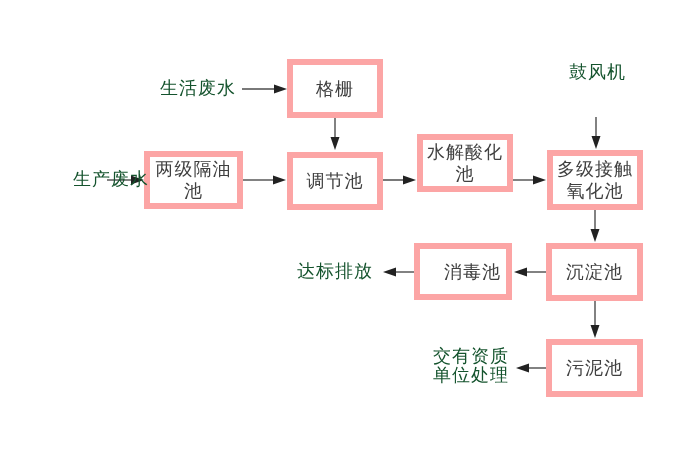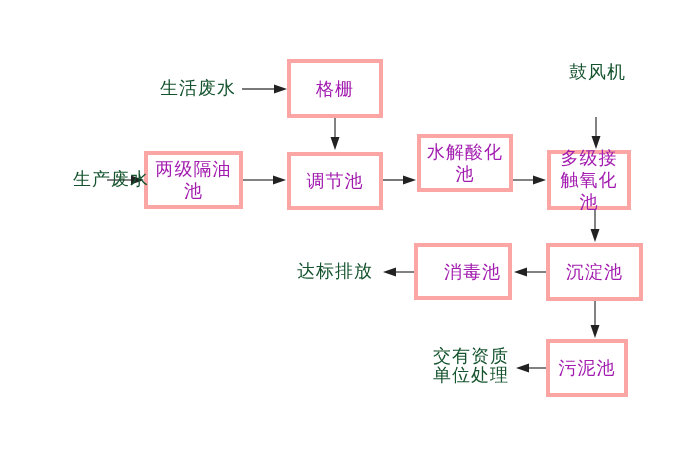--- a/index.html
+++ b/index.html
@@ -5,50 +5,50 @@
   html,body{margin:0;padding:0;background:#ffffff;}
   #canvas{
     position:relative;
     width:697px;height:463px;
     background:#ffffff;
     font-family:"Liberation Serif","DejaVu Serif",serif;
     overflow:hidden;
   }
   .node{
     position:absolute;
-    border:4px solid #fca5a5;
+    border:6px solid #fca5a5;
     background:#ffffff;
     display:flex;
     align-items:center;
     justify-content:center;
     text-align:center;
     font-size:18px;
     line-height:22px;
-    color:#a21caf;
+    color:#404040;
     letter-spacing:1px;
     box-sizing:border-box;
   }
   .lbl{
     position:absolute;
     font-size:18px;
     line-height:19px;
     color:#14532d;
     letter-spacing:1px;
     white-space:pre-line;
     text-align:center;
   }
   
   #n-bar-screen          {left:287px;top:59px; width:96px;height:59px;}
   #n-oil-separator       {left:144px;top:151px;width:99px;height:58px;}
   #n-regulating-tank     {left:287px;top:152px;width:96px;height:58px;}
   #n-hydrolysis-tank     {left:417px;top:134px;width:96px;height:58px;}
-  #n-contact-oxidation   {left:547px;top:150px;width:84px;height:60px;padding:0 4px;}
+  #n-contact-oxidation   {left:547px;top:150px;width:96px;height:60px;padding:0 4px;}
   #n-sedimentation-tank  {left:546px;top:243px;width:97px;height:58px;text-align:center;}
   #n-disinfection-tank   {left:414px;top:243px;width:98px;height:57px;padding-left:19px;}
-  #n-sludge-tank         {left:546px;top:339px;width:82px;height:58px;}
+  #n-sludge-tank         {left:546px;top:339px;width:97px;height:58px;}
   
   #l-domestic   {left:160px;top:79px;}
   #l-production {left:27px; top:170px;margin-left:46px;}
   #l-blower     {left:569px;top:63px;}
   #l-discharge  {left:297px;top:262px;}
   #l-qualified  {left:433px;top:347px;}
   svg#connectors{position:absolute;left:0;top:0;}
   svg line{stroke:#4d4d4d;stroke-width:1.4;}
   svg polygon{fill:#222222;stroke:none;}
 </style>

